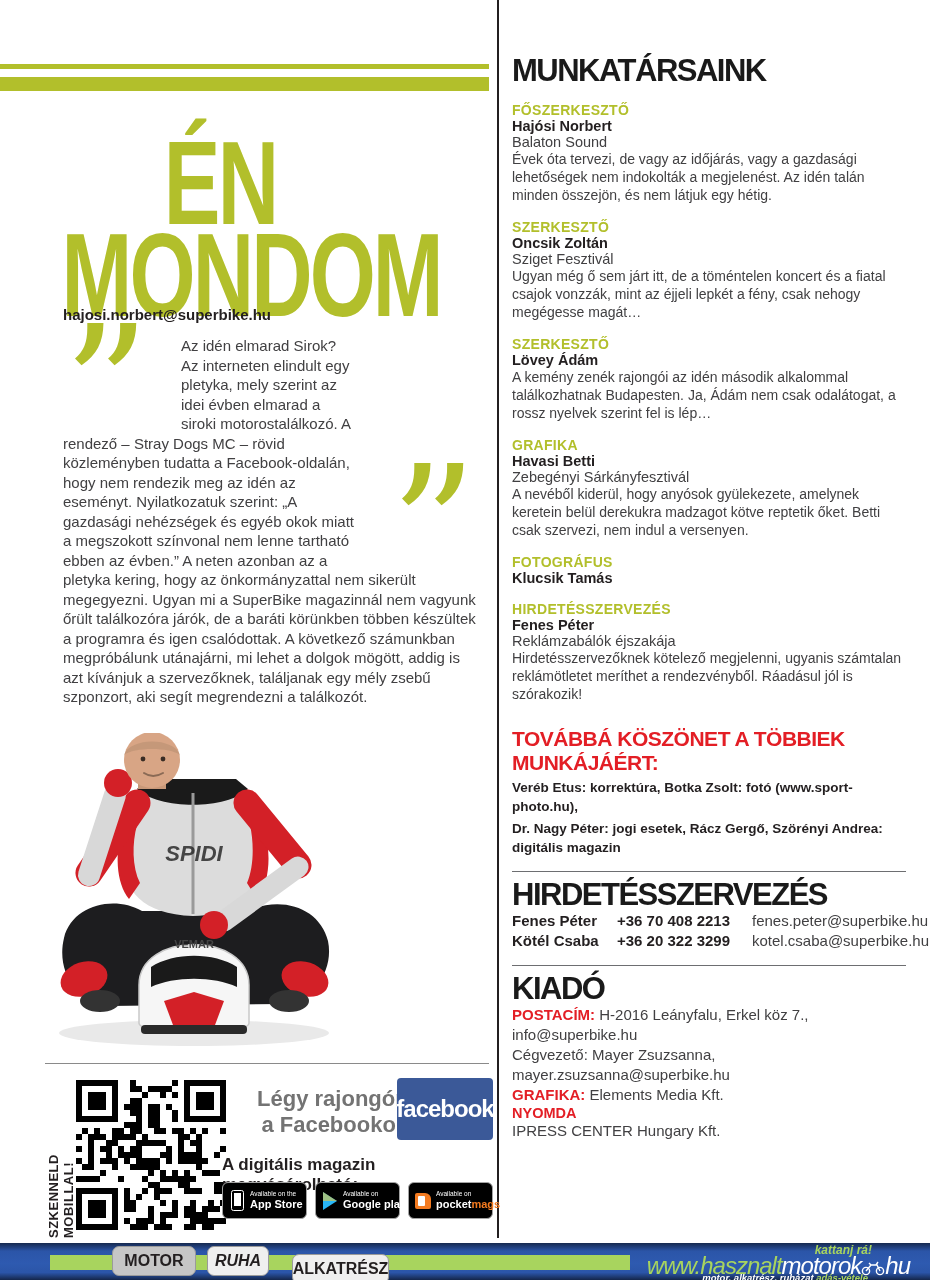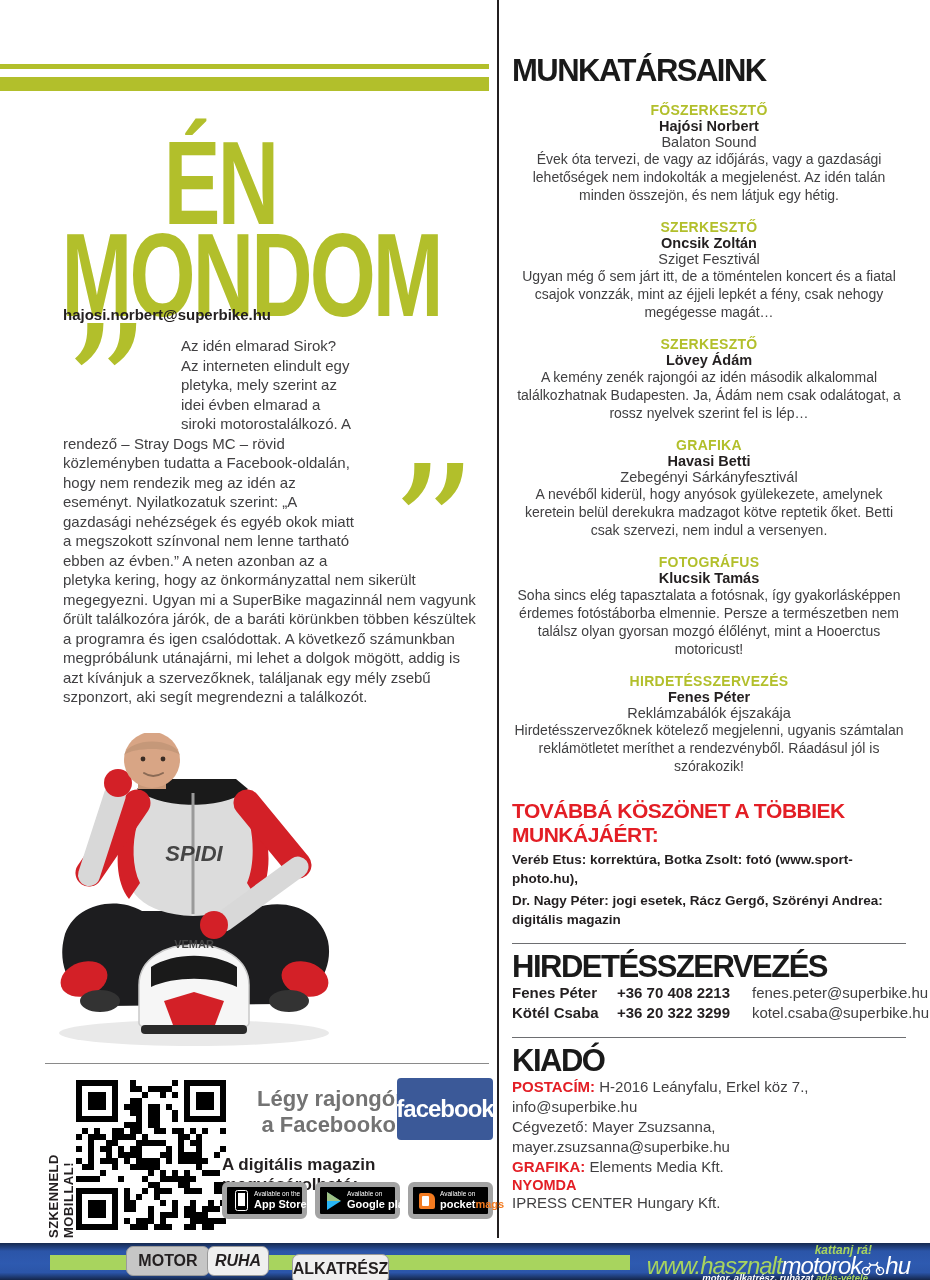--- a/index.html
+++ b/index.html
@@ -33,41 +33,41 @@
   .qr-box svg{width:100%;height:100%;shape-rendering:crispEdges;}
 
   .fb-invite{position:absolute;left:218px;top:1086px;width:172px;text-align:center;
              color:#737373;font-weight:bold;font-size:22px;line-height:26px;margin-left:35px;}
   .fb-logo{position:absolute;left:397px;top:1078px;width:96px;height:62px;background:#3b5998;
            border-radius:4px;display:flex;align-items:center;justify-content:center;cursor:pointer;}
   .fb-logo span{color:#fff;font-weight:bold;font-size:24px;letter-spacing:-1px;}
 
   .digital-h{position:absolute;left:222px;top:1155px;width:275px;font-weight:bold;font-size:17px;color:#231f20;}
   .badges{position:absolute;left:222px;top:1182px;display:flex;gap:8px;}
-  .badge{width:85px;height:37px;background:#000;border:5px solid #a3a3a3;border-radius:6px;
+  .badge{width:85px;height:37px;background:#000;border:1px solid #a3a3a3;border-radius:6px;
          display:flex;align-items:center;padding:0 5px;box-sizing:border-box;color:#fff;cursor:pointer;}
   .badge .bicon{width:18px;height:24px;margin-right:4px;flex:0 0 auto;display:flex;align-items:center;justify-content:center;}
   .badge .btxt{line-height:1;}
   .badge .btop{font-size:6.5px;display:block;margin-bottom:2px;}
   .badge .bbot{font-size:11px;font-weight:bold;display:block;white-space:nowrap;}
   .badge .accent{color:#f47b20;}
   .phone-ic{width:11px;height:19px;border:1.5px solid #fff;border-radius:2.5px;position:relative;}
   .phone-ic:after{content:"";position:absolute;left:2px;right:2px;top:2px;bottom:4px;background:#fff;}
   .gp-tri{width:0;height:0;border-top:9px solid transparent;border-bottom:9px solid transparent;
           border-left:14px solid #29b6f6;position:relative;}
   .gp-tri:after{content:"";position:absolute;left:-14px;top:-9px;width:0;height:0;
           border-top:9px solid transparent;border-left:14px solid #ffca28;opacity:.55;}
   .pm-ic{width:16px;height:16px;background:#f47b20;border-radius:2px 6px 2px 2px;position:relative;}
   .pm-ic:after{content:"";position:absolute;left:3px;top:3px;width:7px;height:10px;background:#fff;border-radius:1px;}
 
   
   .right-col{position:absolute;left:512px;top:54px;width:394px;}
   .h-big{font-weight:bold;font-size:31px;line-height:33px;color:#1a1a1a;letter-spacing:-1.5px;margin:0;}
   .intro{font-size:14.5px;line-height:18px;margin-top:2px;}
-  .staff{margin-top:15px;text-align:center;}
+  .staff{margin-top:15px;}
   .role{color:#b2bf2b;font-weight:bold;font-size:14px;letter-spacing:.3px;}
   .sname{font-weight:bold;font-size:14.5px;color:#231f20;}
   .sevent{font-size:14.5px;}
   .stext{font-size:14px;line-height:18px;}
   .thanks{margin-top:24px;}
   .thanks-h{color:#e31e25;font-weight:bold;font-size:21px;letter-spacing:-.5px;}
   .thanks-l{font-weight:bold;font-size:13.5px;line-height:19px;color:#231f20;margin-top:3px;}
   .rule{border:none;border-top:1.5px solid #6d6e71;margin:14px 0 6px 0;}
   .contact-row{display:grid;grid-template-columns:105px 135px auto;font-size:15px;line-height:20px;}
   .contact-row .cn,.contact-row .cp{font-weight:bold;color:#231f20;}
@@ -76,21 +76,21 @@
   .sec{margin-top:0;}
   .red-h{color:#e31e25;font-weight:bold;font-size:14.5px;}
 
   
   .banner{position:absolute;left:0;top:1243px;width:930px;height:37px;
           background:linear-gradient(180deg,#16294f 0%,#2b55a8 22%,#2e5ab0 55%,#2b55a8 80%,#14264a 100%);}
   .banner .stripe{position:absolute;left:50px;top:12px;width:580px;height:15px;background:#a8d45e;}
   .bbtn{position:absolute;top:3px;height:30px;border-radius:7px;display:flex;align-items:center;
         justify-content:center;font-weight:bold;font-size:16px;color:#231f20;
         border:1px solid #9a9a9a;box-sizing:border-box;cursor:pointer;}
-  .bbtn1{left:126px;width:84px;background:#c6c6c6;}
+  .bbtn1{left:112px;width:84px;background:#c6c6c6;}
   .bbtn2{left:207px;width:62px;background:#efefef;font-style:italic;}
   .bbtn3{left:292px;width:97px;background:#efefef;margin-top:8px;}
   .kattanj{position:absolute;right:58px;top:0px;color:#a8d45e;font-weight:bold;font-style:italic;font-size:12px;}
   .urlline{position:absolute;right:20px;top:9px;font-weight:normal;font-style:italic;font-size:24px;
            letter-spacing:-1px;white-space:nowrap;cursor:pointer;}
   .urlline .ug{color:#a8d45e;} .urlline .uw{color:#fff;}
   .moto-ic{display:inline-block;width:24px;height:16px;vertical-align:-2px;}
   .tagline{position:absolute;right:62px;top:29px;font-style:italic;font-weight:bold;font-size:9.5px;color:#fff;}
   .tagline .tg{color:#a8d45e;}
 </style>
@@ -435,21 +435,20 @@
     <div class="staff">
       <div class="role">GRAFIKA</div>
       <div class="sname">Havasi Betti</div>
       <div class="sevent">Zebegényi Sárkányfesztivál</div>
       <div class="stext">A nevéből kiderül, hogy anyósok gyülekezete, amelynek keretein belül derekukra madzagot kötve reptetik őket. Betti csak szervezi, nem indul a versenyen.</div>
     </div>
     <div class="staff">
       <div class="role">FOTOGRÁFUS</div>
       <div class="sname">Klucsik Tamás</div>
       <div class="sevent"></div>
-      <div class="stext">Soha sincs elég tapasztalata a fotósnak, így gyakorlásképpen érdemes fotóstáborba elmennie. Persze a természetben nem találsz olyan gyorsan mozgó élőlényt, mint a Hooerctus motoricust!</div>
     </div>
     <div class="staff">
       <div class="role">HIRDETÉSSZERVEZÉS</div>
       <div class="sname">Fenes Péter</div>
       <div class="sevent">Reklámzabálók éjszakája</div>
       <div class="stext">Hirdetésszervezőknek kötelező megjelenni, ugyanis számtalan reklámötletet meríthet a rendezvényből. Ráadásul jól is szórakozik!</div>
     </div>
 
     <div class="thanks">
       <div class="thanks-h">TOVÁBBÁ KÖSZÖNET A TÖBBIEK MUNKÁJÁÉRT:</div>

